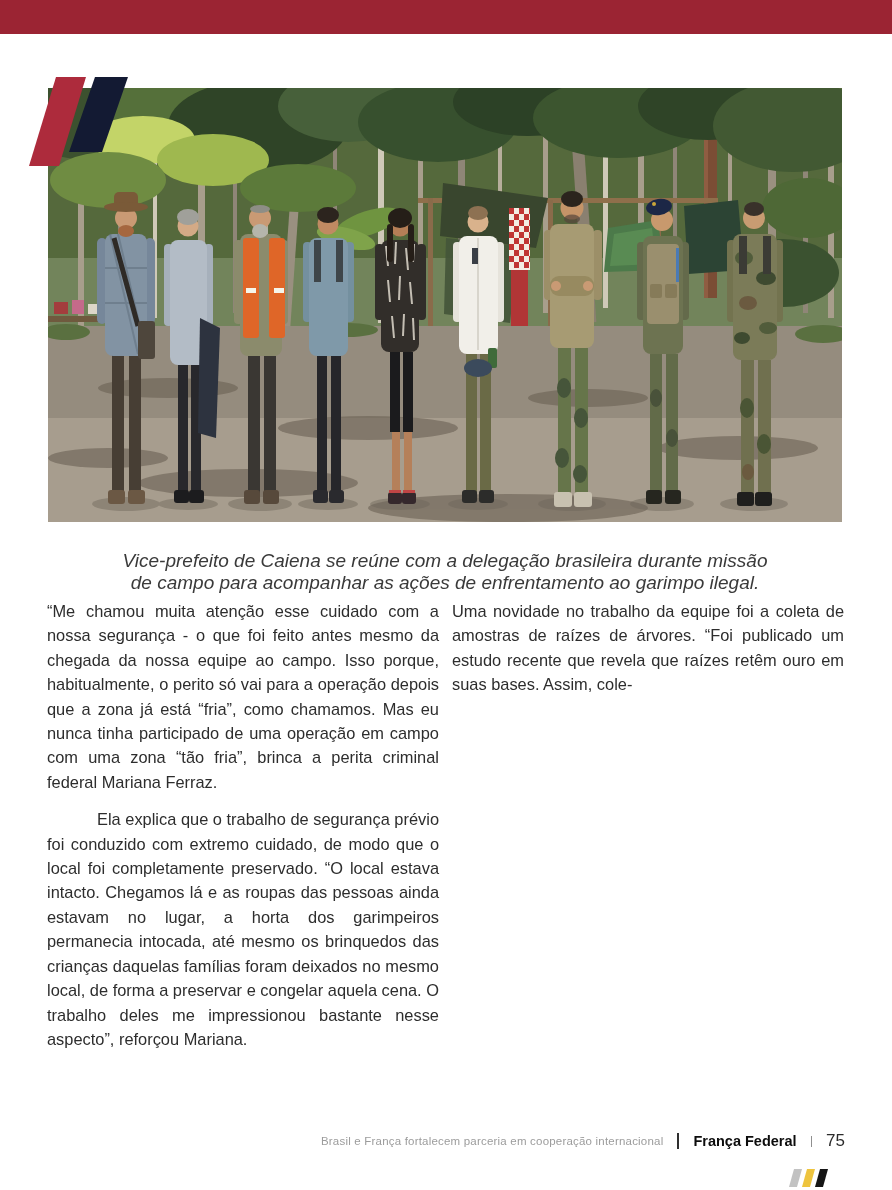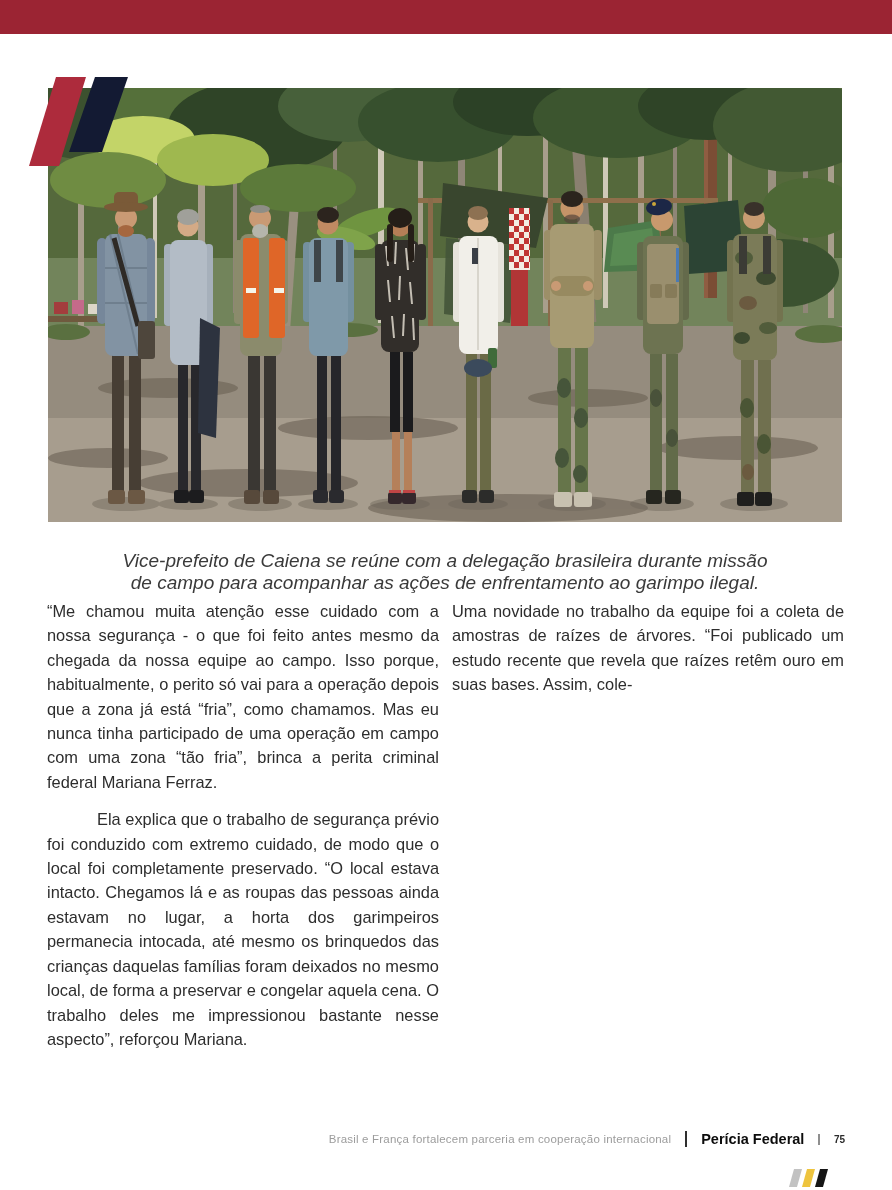--- a/index.html
+++ b/index.html
@@ -35,21 +35,21 @@
   }
   .col p:first-child{text-indent:0;}
   .footer{
     position:absolute;top:1131px;right:47px;z-index:2;
     display:flex;align-items:center;gap:14px;
   }
   .footer .ftitle{font-size:11.5px;color:#9c9c9c;letter-spacing:.2px;}
   .footer .sep1{width:2px;height:16px;background:#2f2f2f;}
   .footer .fmag{font-size:14.5px;font-weight:bold;color:#0c0c0c;}
   .footer .sep2{width:1.5px;height:11px;background:#8f8f8f;}
-  .footer .fpage{font-size:10px;font-weight:bold;color:#2b2b2b;}
+  .footer .fpage{font-size:17px;font-weight:normal;color:#2b2b2b;}
   .corner-logo{position:absolute;left:789px;top:1169px;width:42px;height:19px;z-index:2;}
 </style>
 </head>
 <body>
 
 <div class="topbar" style="background: rgb(155, 36, 51);"></div>
 
 <svg class="brand-logo" viewBox="0 0 200 200" aria-hidden="true">
   <polygon points="56,77 86,77 59,166 29,166" fill="#ad2b3c"></polygon>
   <polygon points="95,77 128,77 102,152 69,152" fill="#131a33"></polygon>
@@ -370,21 +370,21 @@
   <p>“Me chamou muita atenção esse cuidado com a nossa segurança - o que foi feito antes mesmo da chegada da nossa equipe ao campo. Isso porque, habitualmente, o perito só vai para a operação depois que a zona já está “fria”, como chamamos. Mas eu nunca tinha participado de uma operação em campo com uma zona “tão fria”, brinca a perita criminal federal Mariana Ferraz.</p>
   <p>Ela explica que o trabalho de segurança prévio foi conduzido com extremo cuidado, de modo que o local foi completamente preservado. “O local estava intacto. Chegamos lá e as roupas das pessoas ainda estavam no lugar, a horta dos garimpeiros permanecia intocada, até mesmo os brinquedos das crianças daquelas famílias foram deixados no mesmo local, de forma a preservar e congelar aquela cena. O trabalho deles me impressionou bastante nesse aspecto”, reforçou Mariana.</p>
 </div>
 <div class="col col-right">
   <p>Uma novidade no trabalho da equipe foi a coleta de amostras de raízes de árvores. “Foi publicado um estudo recente que revela que raízes retêm ouro em suas bases. Assim, cole-</p>
 </div>
 
 <div class="footer">
   <span class="ftitle">Brasil e França fortalecem parceria em cooperação internacional</span>
   <span class="sep1"></span>
-  <span class="fmag">Perícia Federal</span>
+  <span class="fmag">França Federal</span>
   <span class="sep2"></span>
   <span class="fpage">75</span>
 </div>
 
 <svg class="corner-logo" viewBox="0 0 42 19" aria-hidden="true">
   <polygon points="5,0 13,0 8,18 0,18" fill="#c2c2c2"></polygon>
   <polygon points="18,0 26,0 21,18 13,18" fill="#eec43e"></polygon>
   <polygon points="31,0 39,0 34,18 26,18" fill="#151515"></polygon>
 </svg>
 

